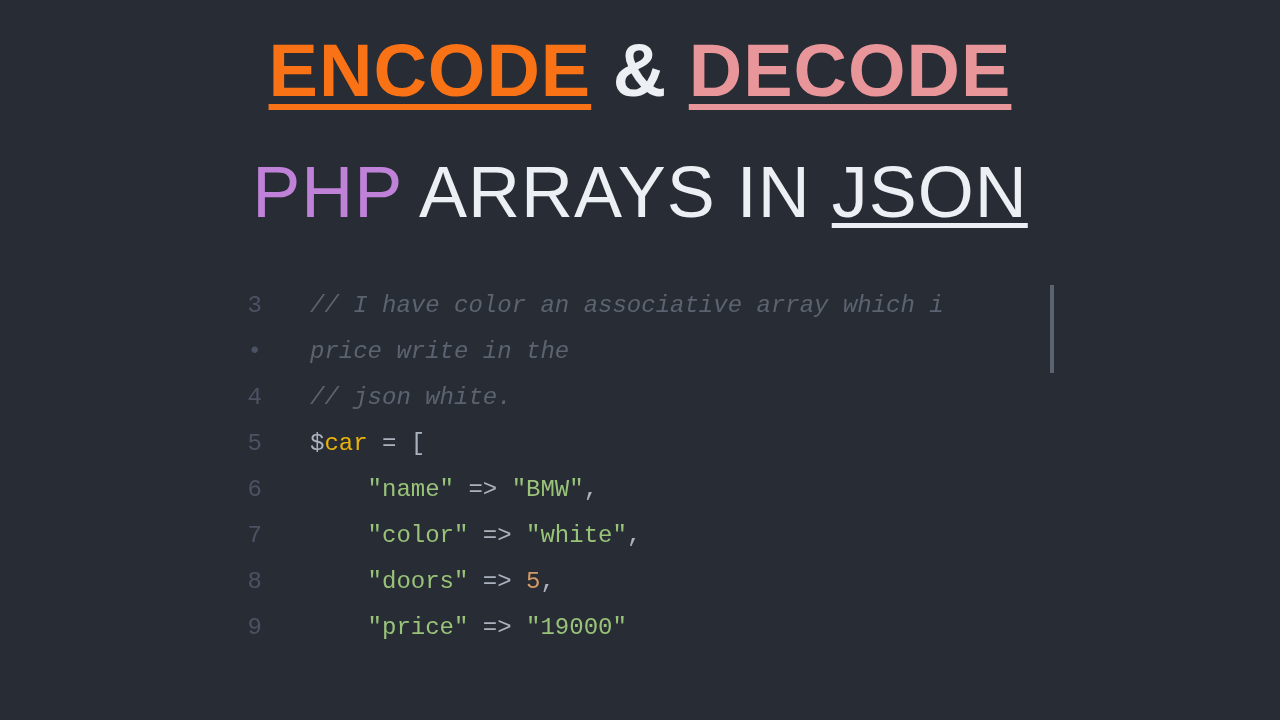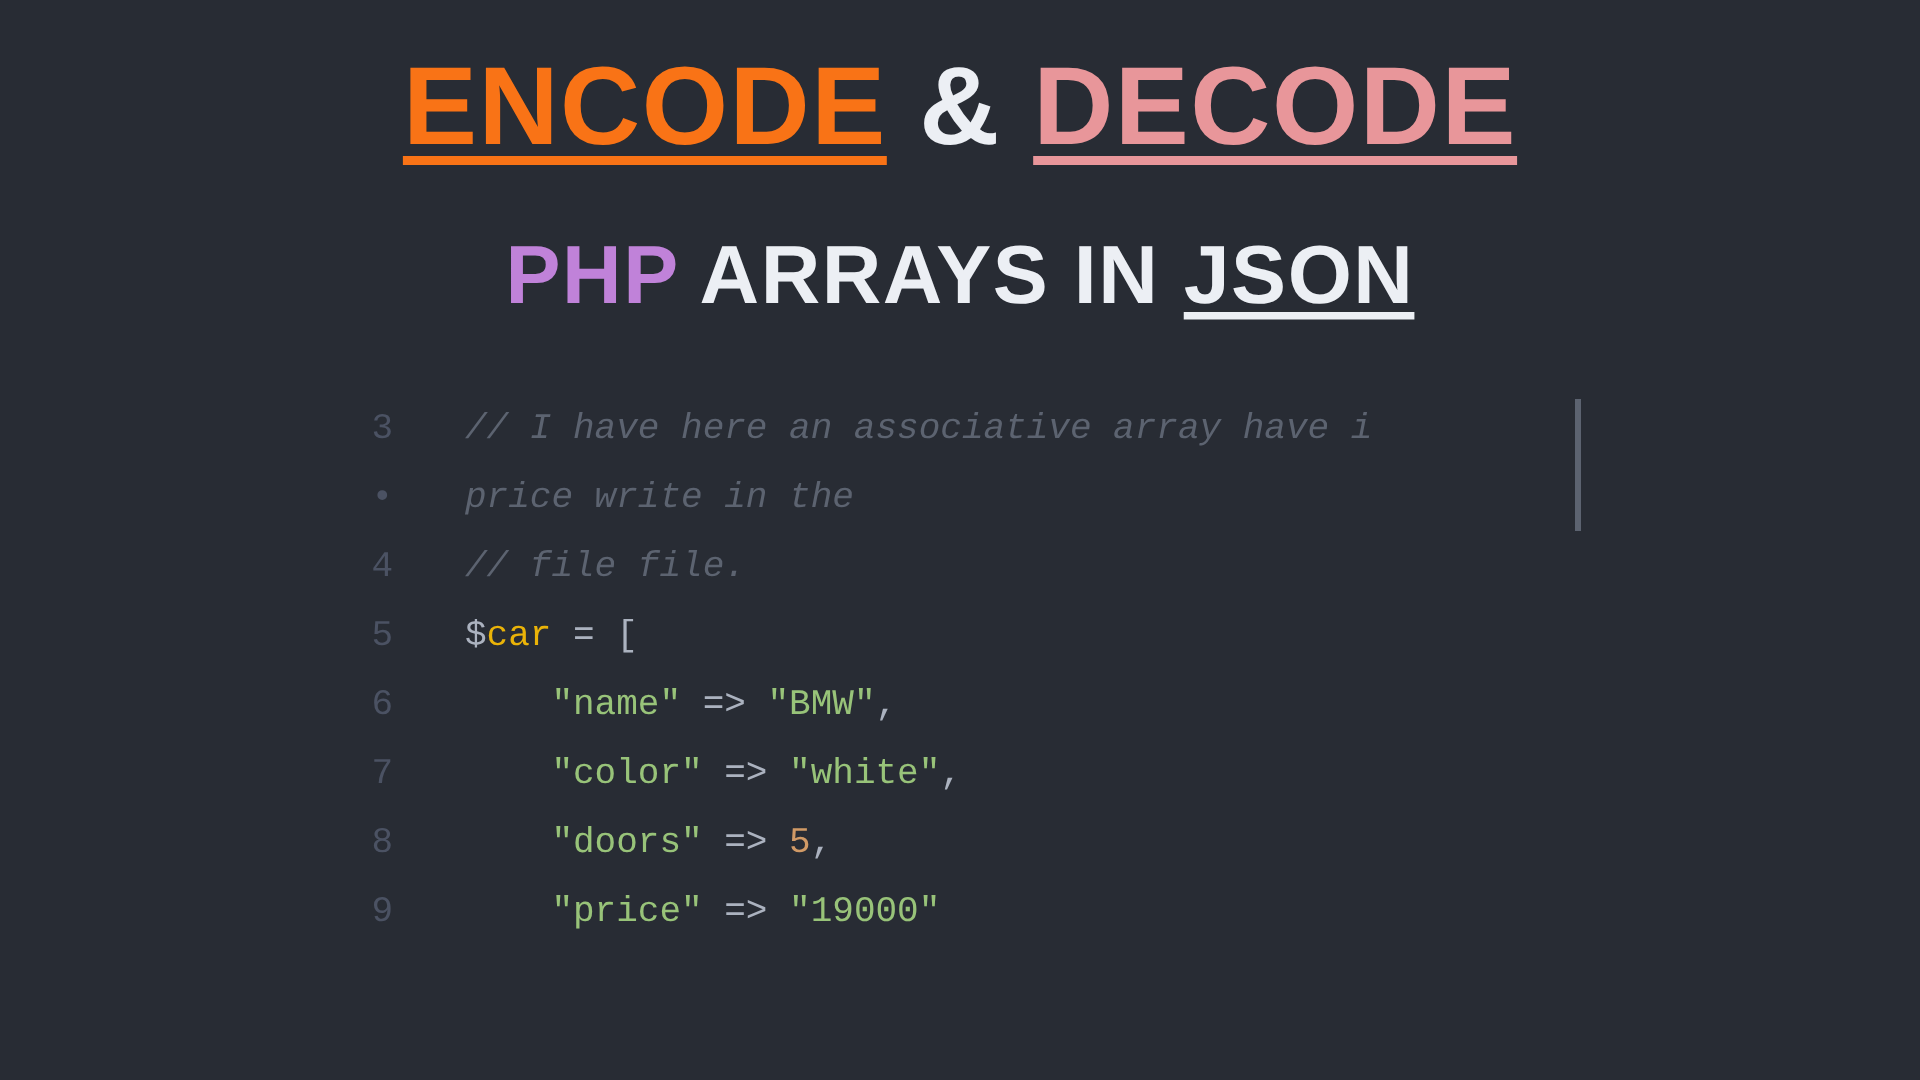--- a/index.html
+++ b/index.html
@@ -27,22 +27,22 @@
     text-underline-offset: 8px;
   }
   .amp { color: #eceff4; }
   .decode {
     color: #e8969a;
     text-decoration: underline;
     text-decoration-thickness: 6px;
     text-underline-offset: 8px;
   }
   .title-line2 {
-    font-size: 55px;
-    font-weight: 700;
+    font-size: 72px;
+    font-weight: 400;
     letter-spacing: 1px;
     margin-top: 42px;
     line-height: 1.1;
   }
   .php { color: #c082d9; }
   .arrays-in { color: #eceff4; }
   .json {
     color: #eceff4;
     text-decoration: underline;
     text-decoration-thickness: 5px;
@@ -97,22 +97,22 @@
     <span class="decode">DECODE</span>
   </div>
   <div class="title-line2">
     <span class="php">PHP</span><span class="arrays-in"> ARRAYS IN </span><span class="json">JSON</span>
   </div>
 </div>
 
 <div class="code-wrap">
   <div class="caret-bar"></div>
   <div class="code-block" id="code-block">
-      <div class="code-row"><span class="gutter">3</span><span class="code-content"><span class="tok-comment">// I have here an associative array have i</span></span></div>
+      <div class="code-row"><span class="gutter">3</span><span class="code-content"><span class="tok-comment">// I have color an associative array which i</span></span></div>
       <div class="code-row"><span class="gutter">•</span><span class="code-content"><span class="tok-comment">price write in the</span></span></div>
-      <div class="code-row"><span class="gutter">4</span><span class="code-content"><span class="tok-comment">// file file.</span></span></div>
+      <div class="code-row"><span class="gutter">4</span><span class="code-content"><span class="tok-comment">// json white.</span></span></div>
       <div class="code-row"><span class="gutter">5</span><span class="code-content"><span class="tok-punc">$</span><span class="tok-var">car</span><span class="tok-op"> = </span><span class="tok-punc">[</span></span></div>
       <div class="code-row"><span class="gutter">6</span><span class="code-content"><span class="tok-punc">    </span><span class="tok-str">"name"</span><span class="tok-op"> =&gt; </span><span class="tok-str">"BMW"</span><span class="tok-punc">,</span></span></div>
       <div class="code-row"><span class="gutter">7</span><span class="code-content"><span class="tok-punc">    </span><span class="tok-str">"color"</span><span class="tok-op"> =&gt; </span><span class="tok-str">"white"</span><span class="tok-punc">,</span></span></div>
       <div class="code-row"><span class="gutter">8</span><span class="code-content"><span class="tok-punc">    </span><span class="tok-str">"doors"</span><span class="tok-op"> =&gt; </span><span class="tok-num">5</span><span class="tok-punc">,</span></span></div>
       <div class="code-row"><span class="gutter">9</span><span class="code-content"><span class="tok-punc">    </span><span class="tok-str">"price"</span><span class="tok-op"> =&gt; </span><span class="tok-str">"19000"</span></span></div>
     </div>
 </div>
 
 </body></html>

